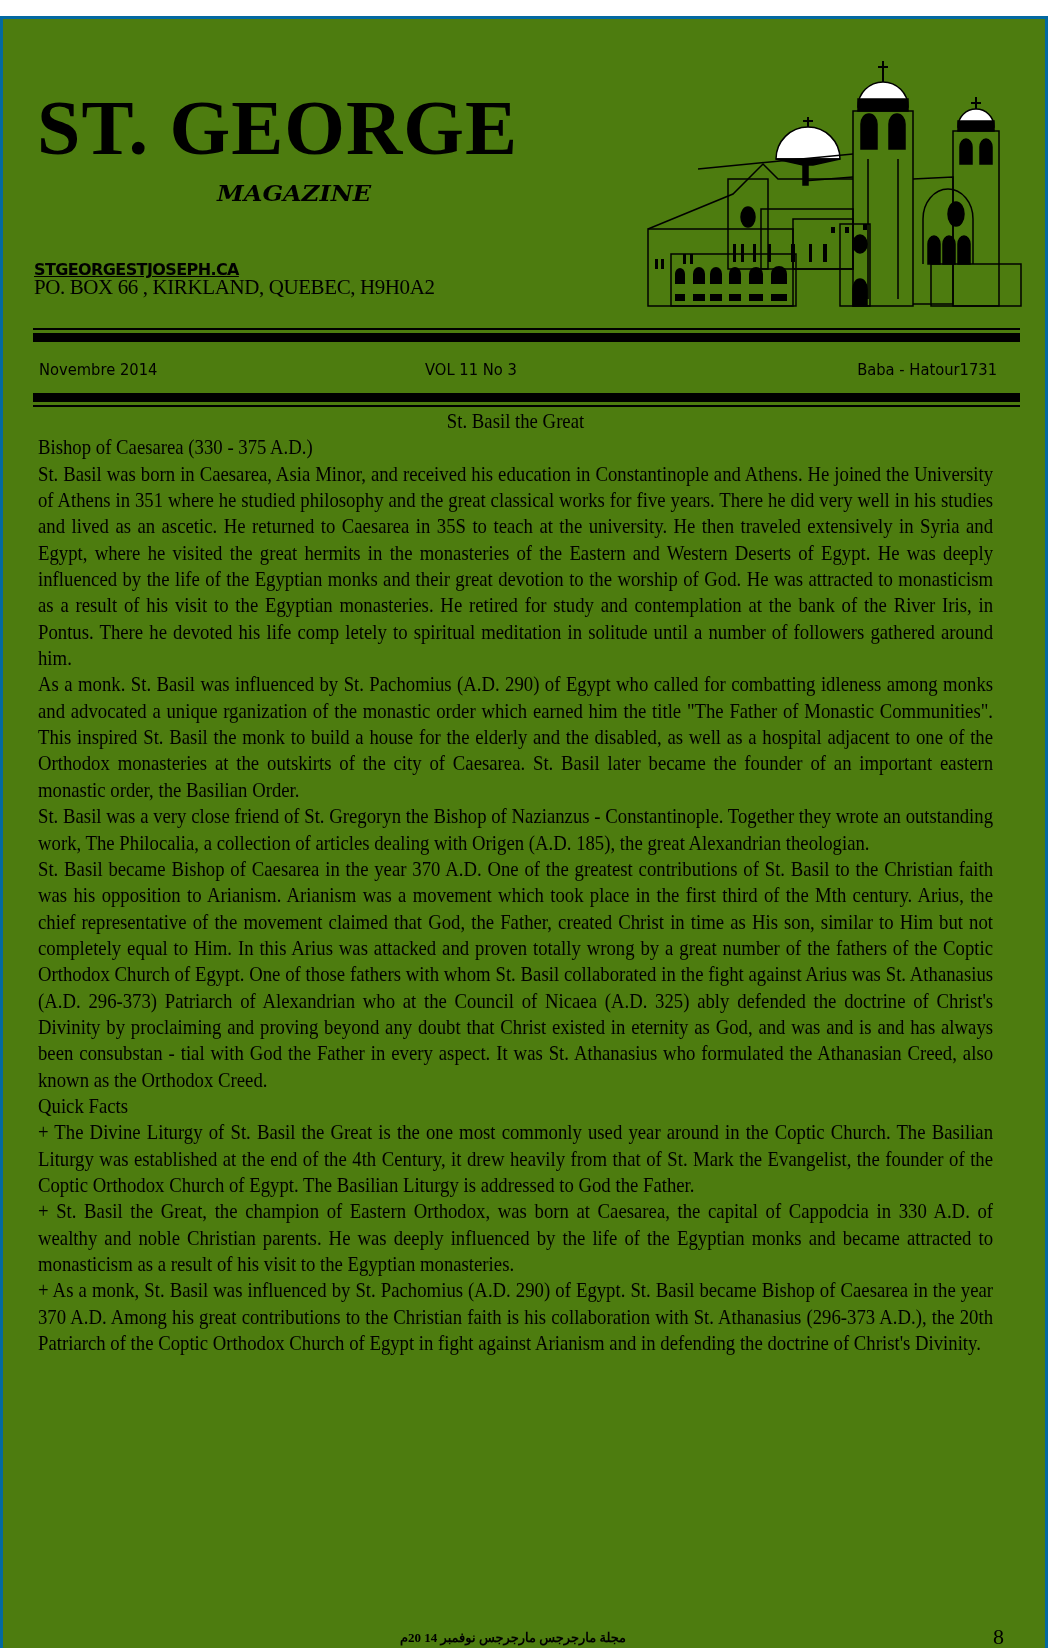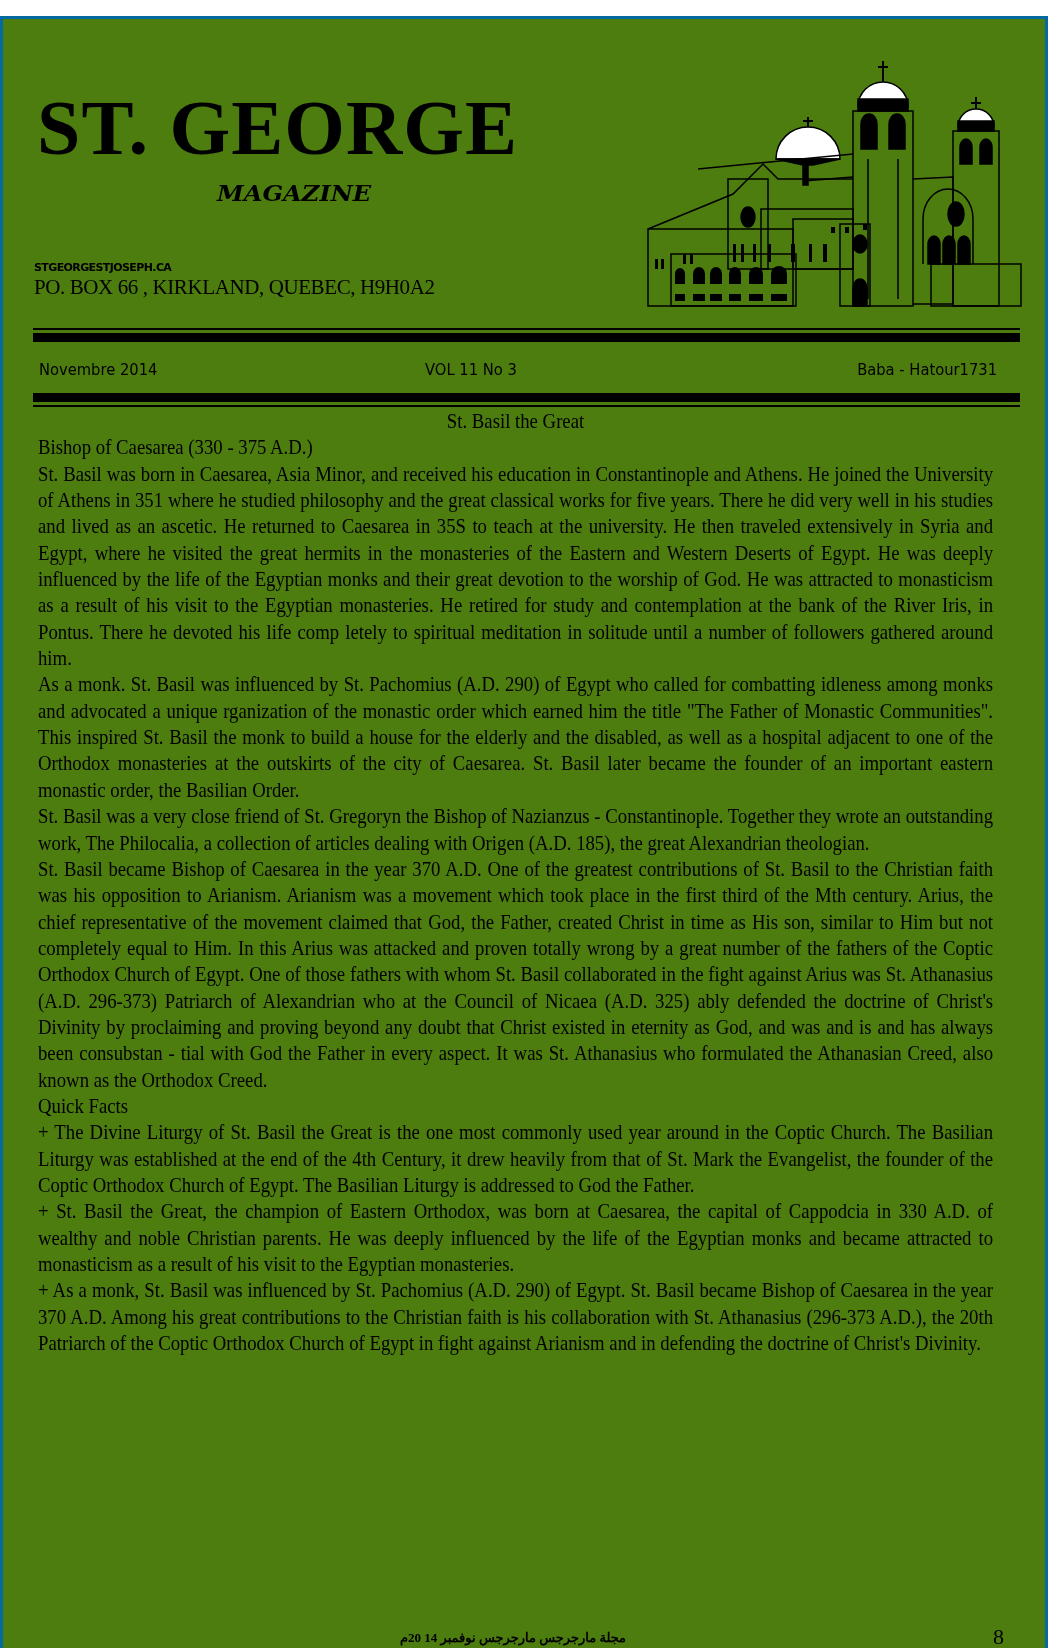--- a/index.html
+++ b/index.html
@@ -17,22 +17,23 @@
   .masthead-sub {
     position: absolute; left: 214px; top: 162px;
     font-family: "DejaVu Serif", serif; font-weight: bold; font-style: italic;
     font-size: 23px; line-height: 1; color: #000; letter-spacing: 0px;
     transform: scaleX(1.05); transform-origin: left top;
     white-space: nowrap;
   }
   .site-url {
     position: absolute; left: 31px; top: 243px;
     font-family: "DejaVu Sans", sans-serif; font-weight: bold;
-    font-size: 11px; line-height: 1; color: #000; letter-spacing: -0.6px;
+    font-size: 16px; line-height: 1; color: #000; letter-spacing: -0.6px;
     white-space: nowrap;
+    text-decoration: underline;
   }
   .address {
     position: absolute; left: 31px; top: 258px;
     font-family: "Liberation Serif", serif; font-size: 21px; line-height: 1;
     color: #000; white-space: nowrap; letter-spacing: -0.4px;
   }
   .church-art { position: absolute; left: 610px; top: 40px; width: 420px; height: 252px; }
   .rule {
     position: absolute; left: 30px; width: 987px; height: 14px;
   }

